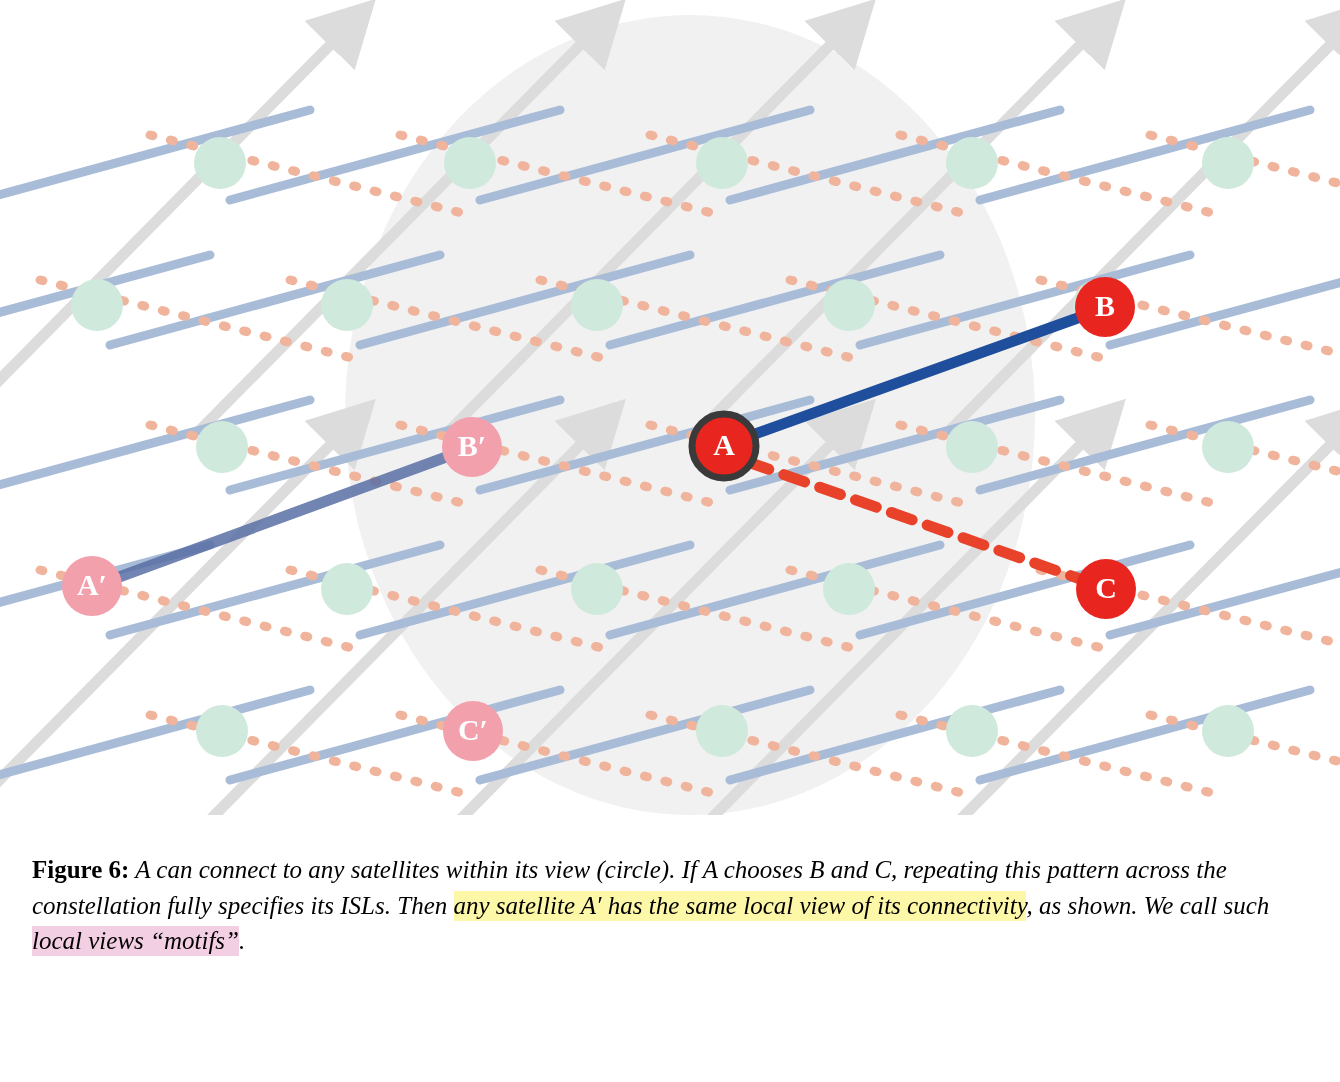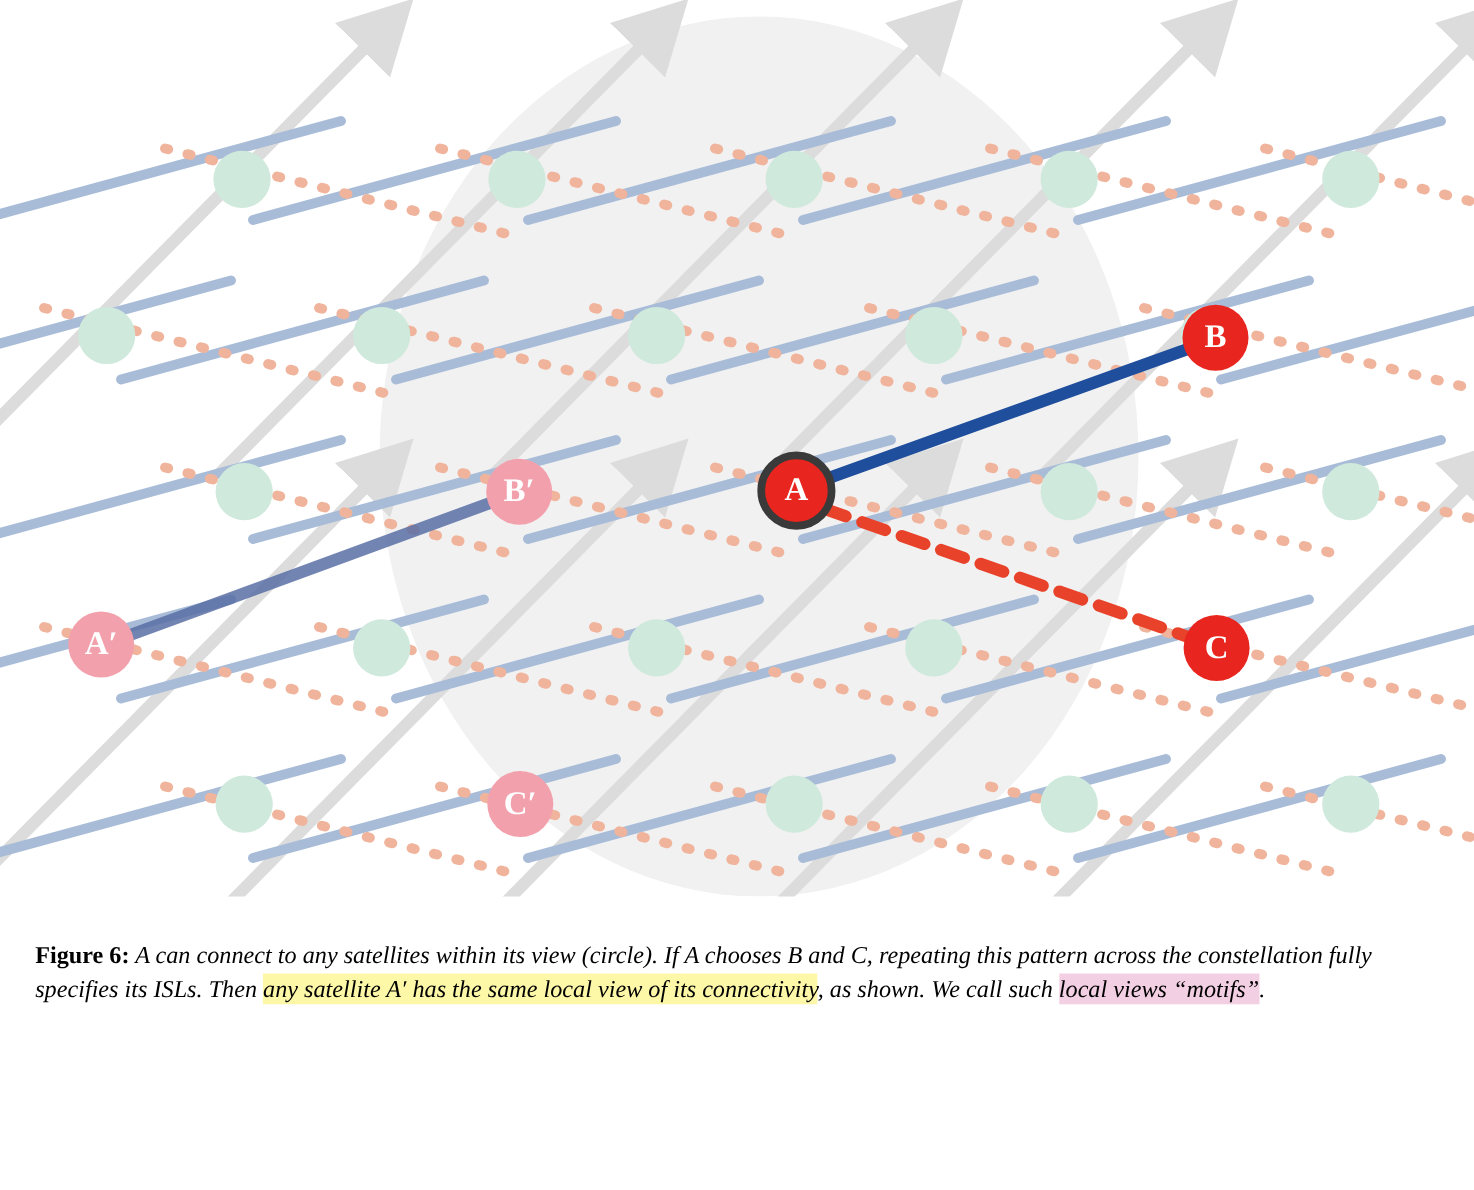--- a/index.html
+++ b/index.html
@@ -31,21 +31,21 @@
     font-size: 30px;
     text-anchor: middle;
     dominant-baseline: middle;
   }
   #caption {
     position: absolute;
     left: 32px;
     top: 852px;
     width: 1288px;
     font-family: "Liberation Serif", serif;
-    font-size: 22px;
+    font-size: 25px;
     line-height: 1.42;
     color: #000000;
     font-style: italic;
   }
   #caption .figlabel {
     font-weight: bold;
     font-style: normal;
   }
   #caption .hl-yellow {
     background: #fdf7a8;

